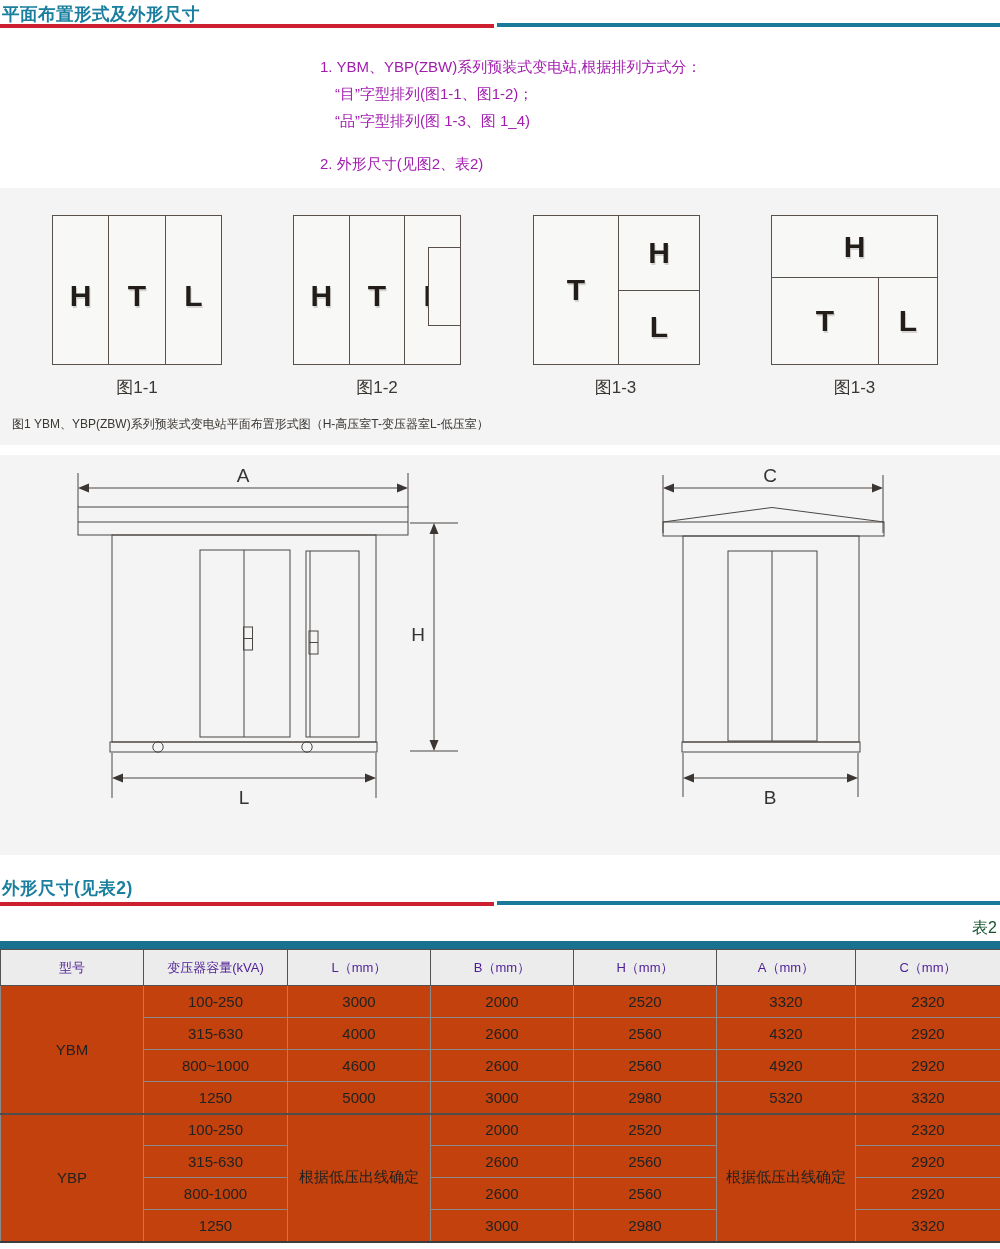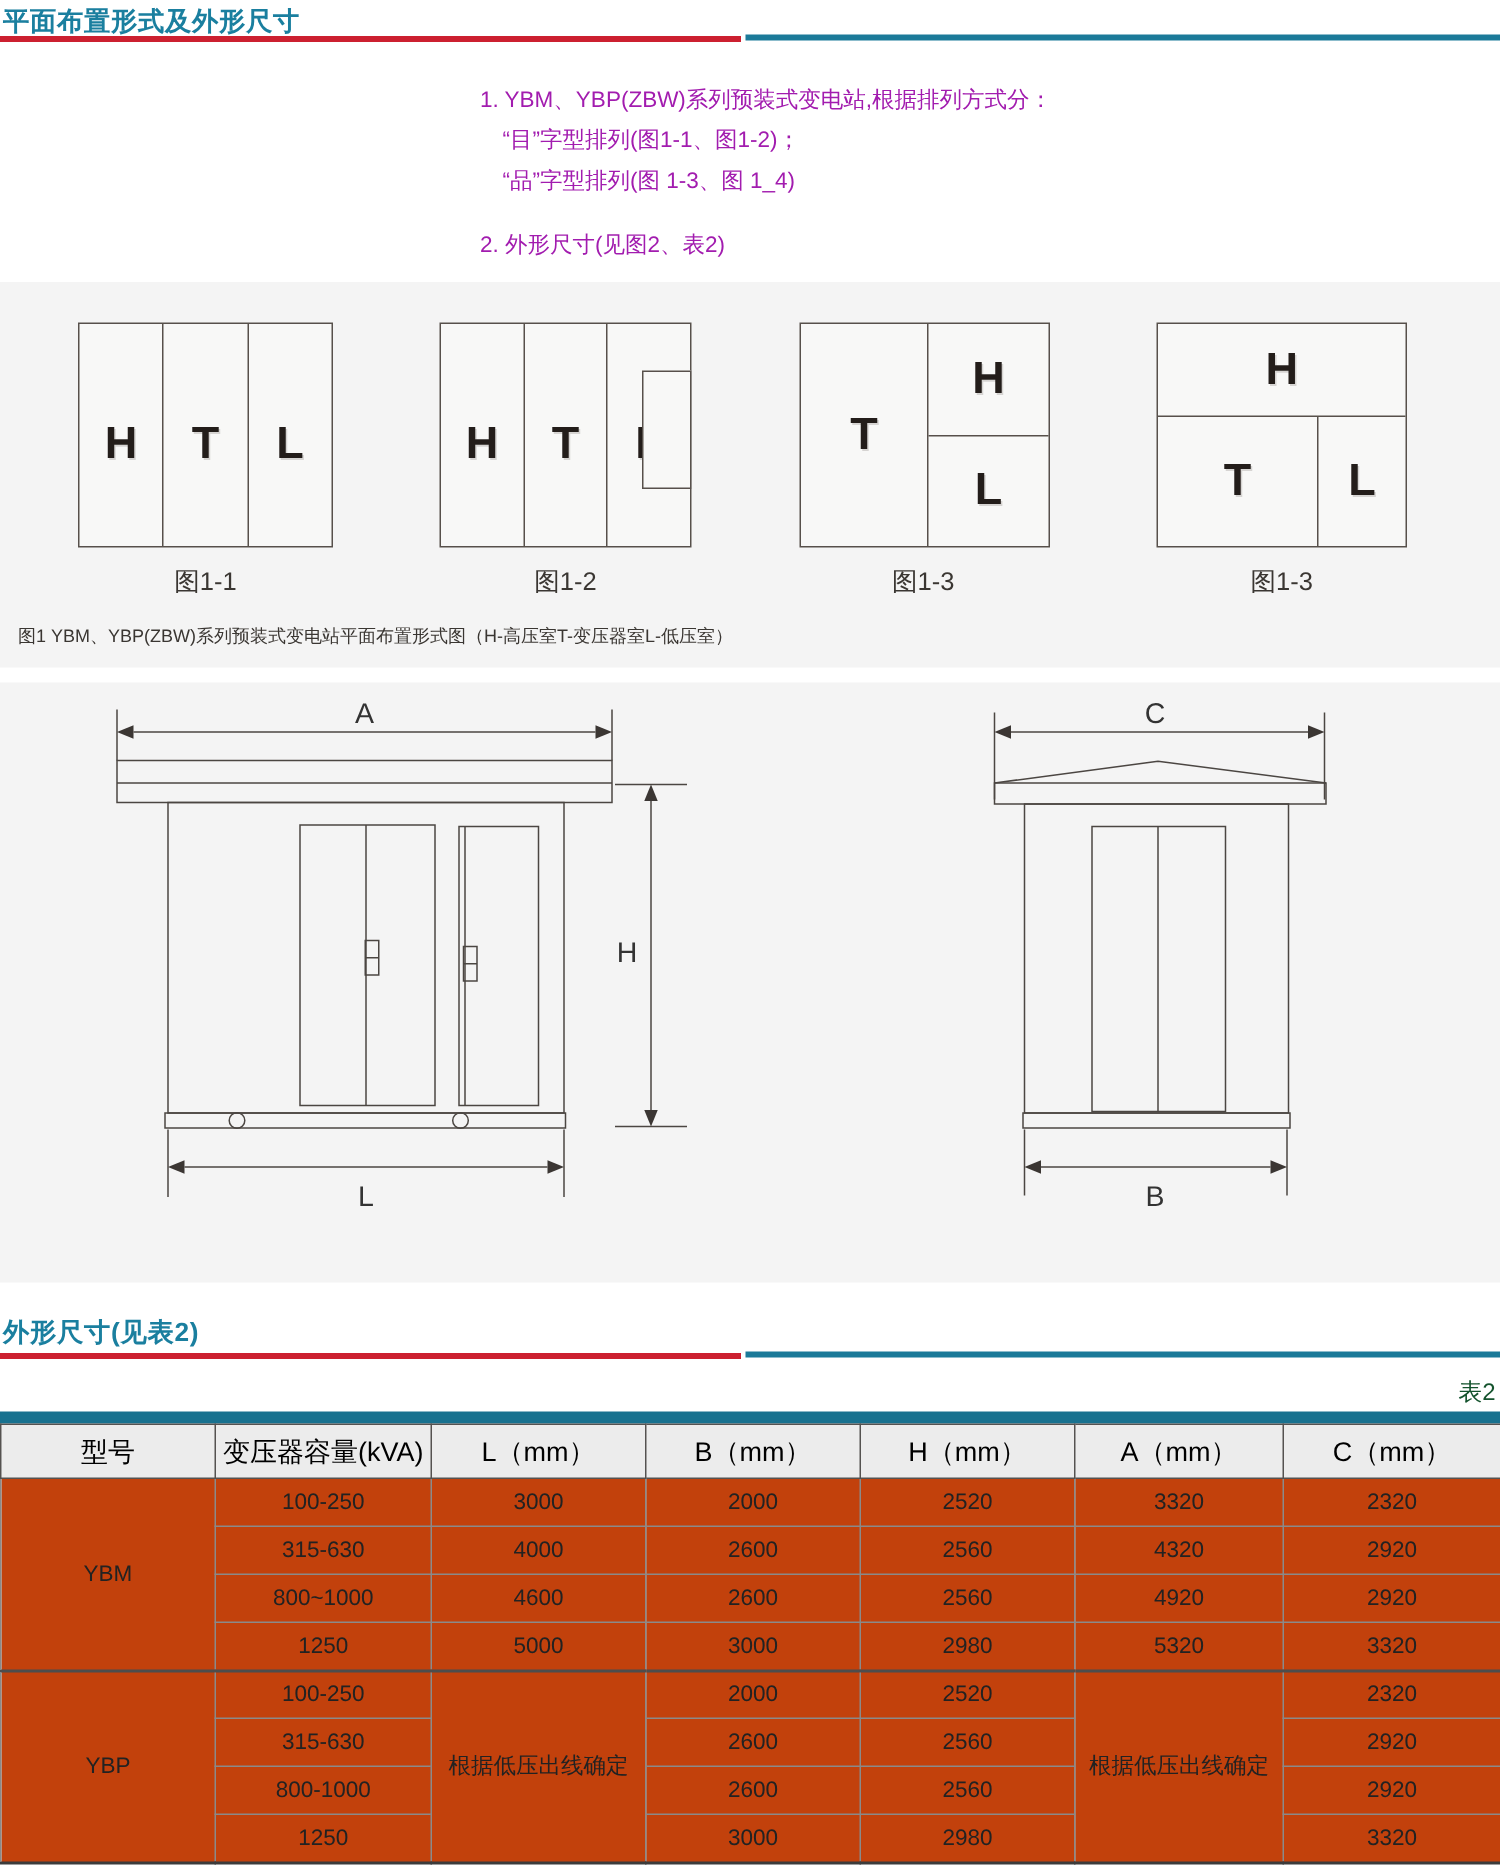--- a/index.html
+++ b/index.html
@@ -61,21 +61,21 @@
   .ah{fill:#3b3633;stroke:none;}
   .dim-label{font-size:19px;fill:#333;font-family:"Liberation Sans","DejaVu Sans",sans-serif;}
 
   
   #sec2{top:872px;}
   .tbl-tag{position:absolute;right:3px;top:918px;font-size:16px;color:#14532d;text-align:right;}
   .teal-bar{position:absolute;left:0;top:941px;width:1000px;height:8px;background:var(--teal-bar);}
   table{position:absolute;left:0;top:949px;width:1000px;border-collapse:collapse;table-layout:fixed;
         font-size:15px;color:#222;border-left:1px solid var(--grid);border-right:1px solid var(--grid);
         border-bottom:2px solid #3c3c3c;}
-  th{height:36px;background:#ececec;border:1px solid var(--grid-dark);font-weight:normal;font-size:18px;color:#000000;}
+  th{height:36px;background:#ececec;border:1px solid var(--grid-dark);font-weight:normal;font-size:13px;color:#4c1d95;}
   td{height:32px;border:1px solid var(--grid);text-align:center;background:#c2410c;}
   tr.group-sep td{border-top:2px solid #4d4d4d;}
 </style>
 </head>
 <body>
 
 <div class="page">
 
   <div class="sec-head" style="top:2px;height:28px;">
     <div class="sec-title">平面布置形式及外形尺寸</div>

